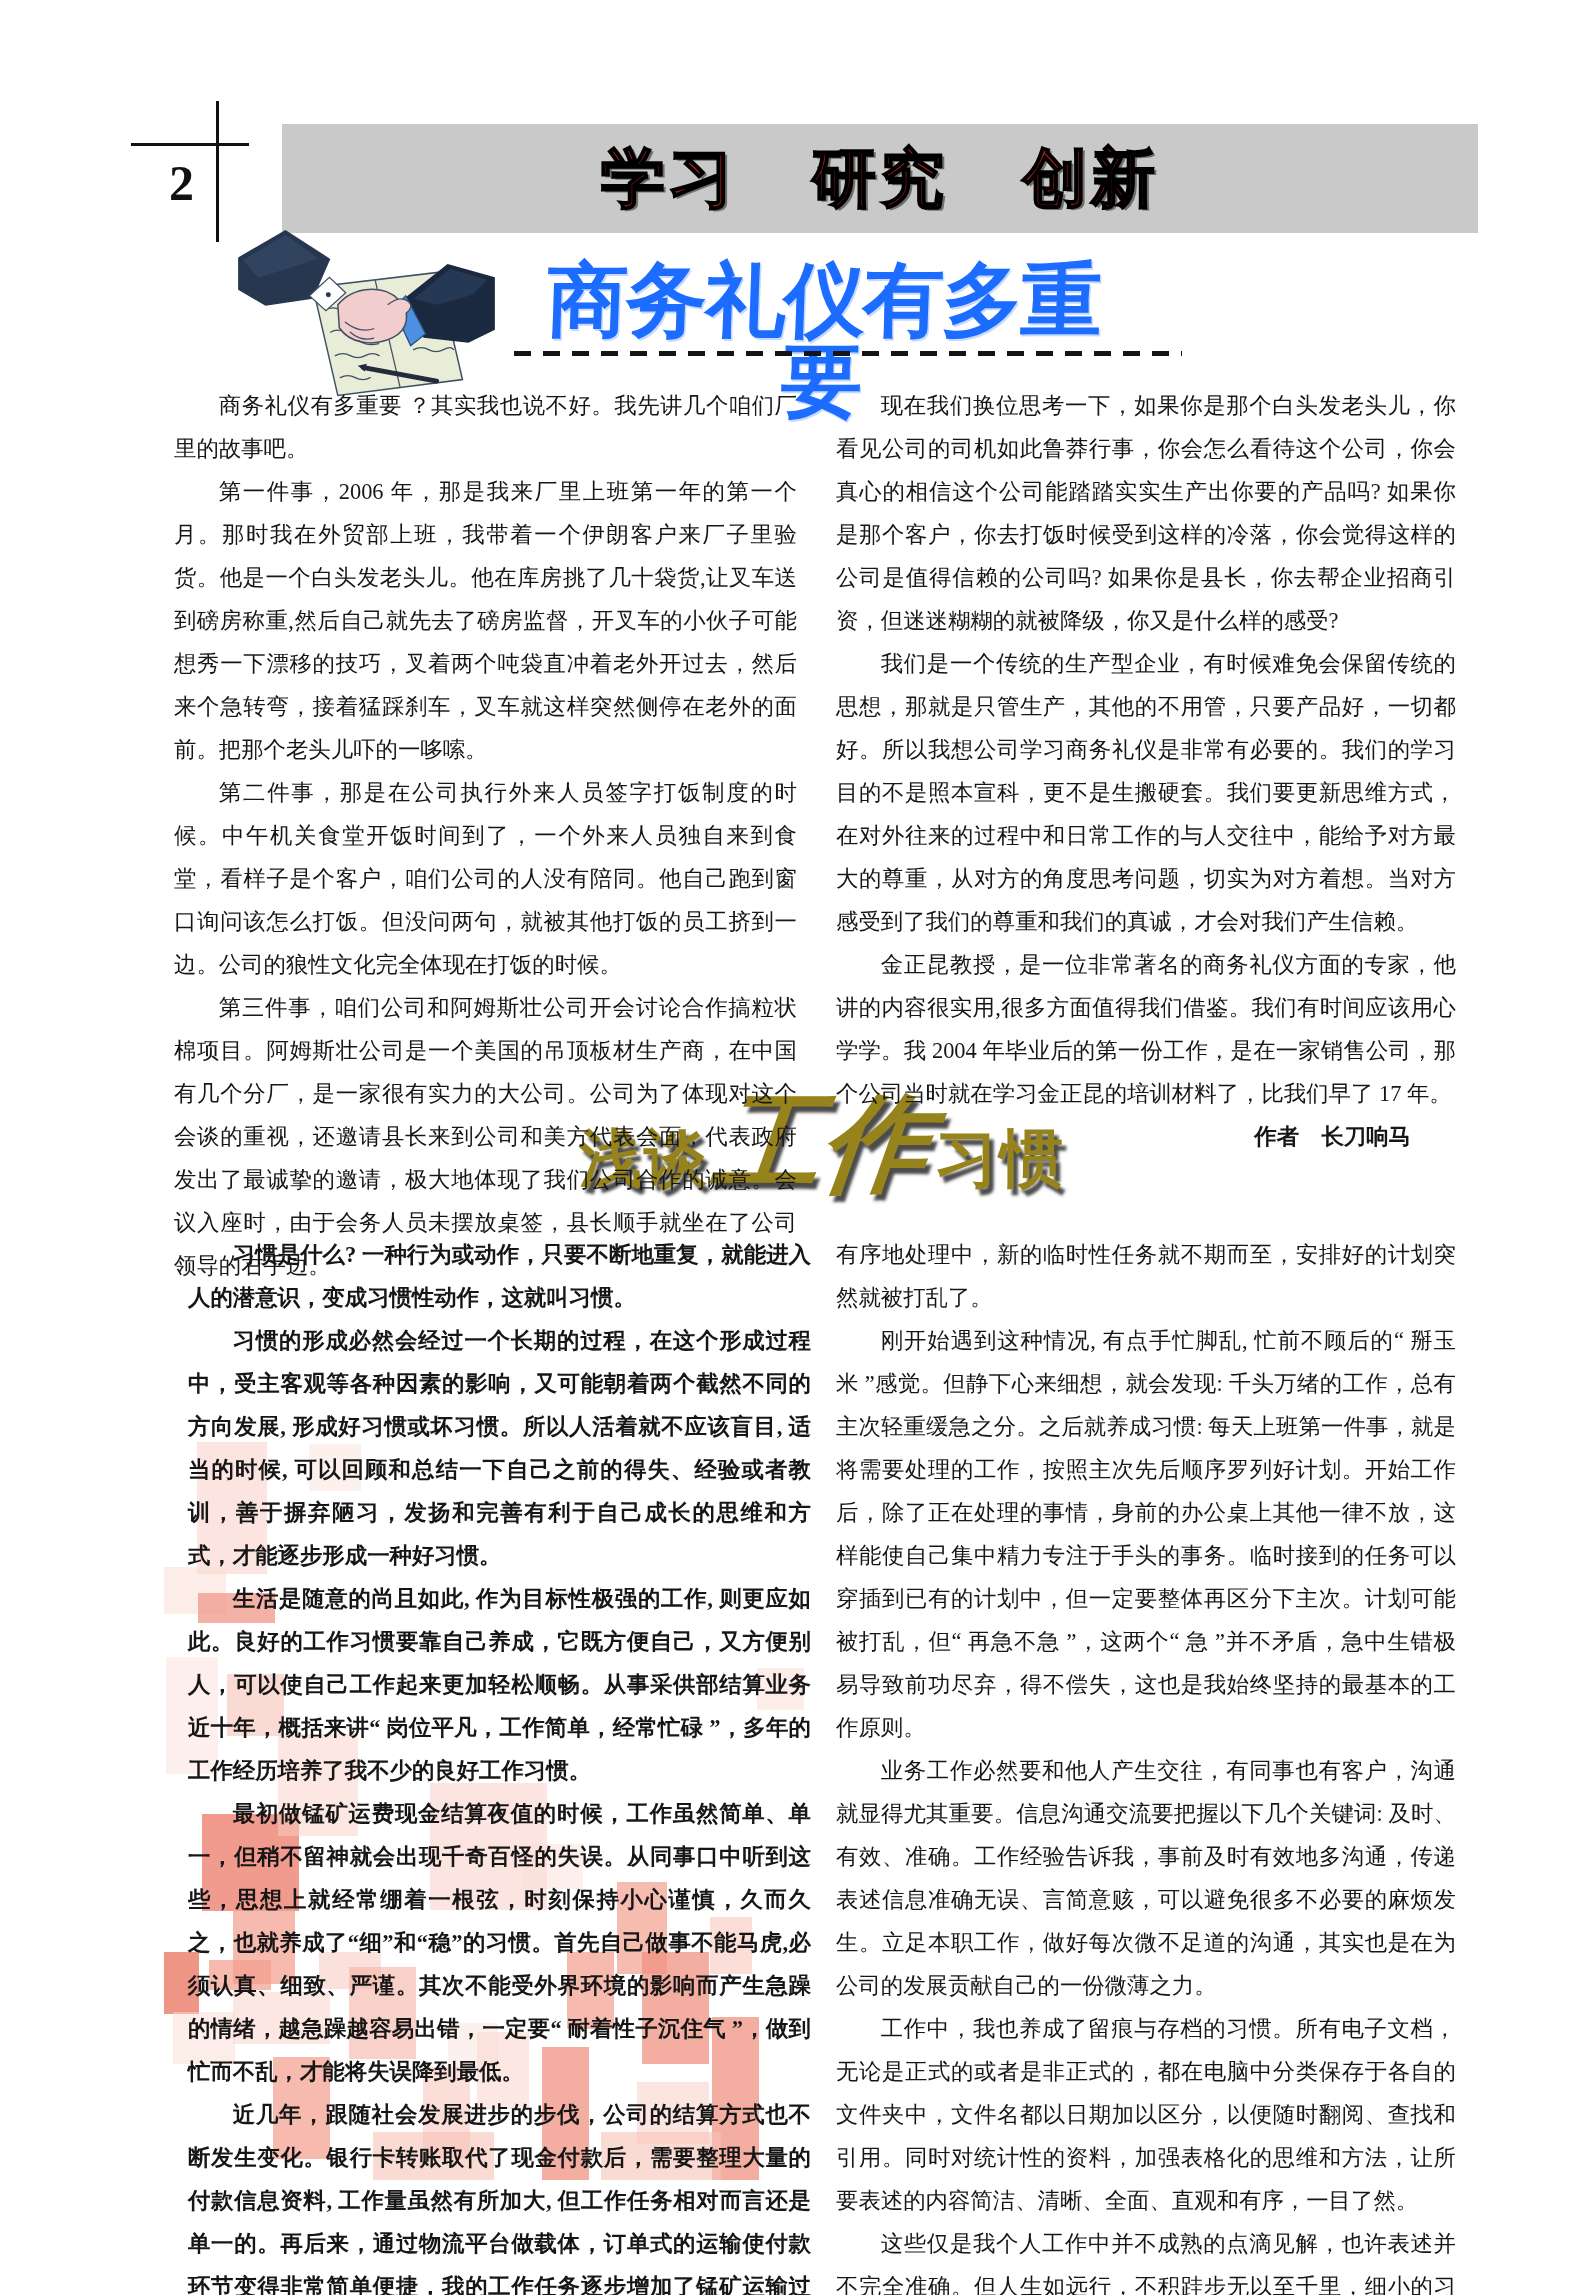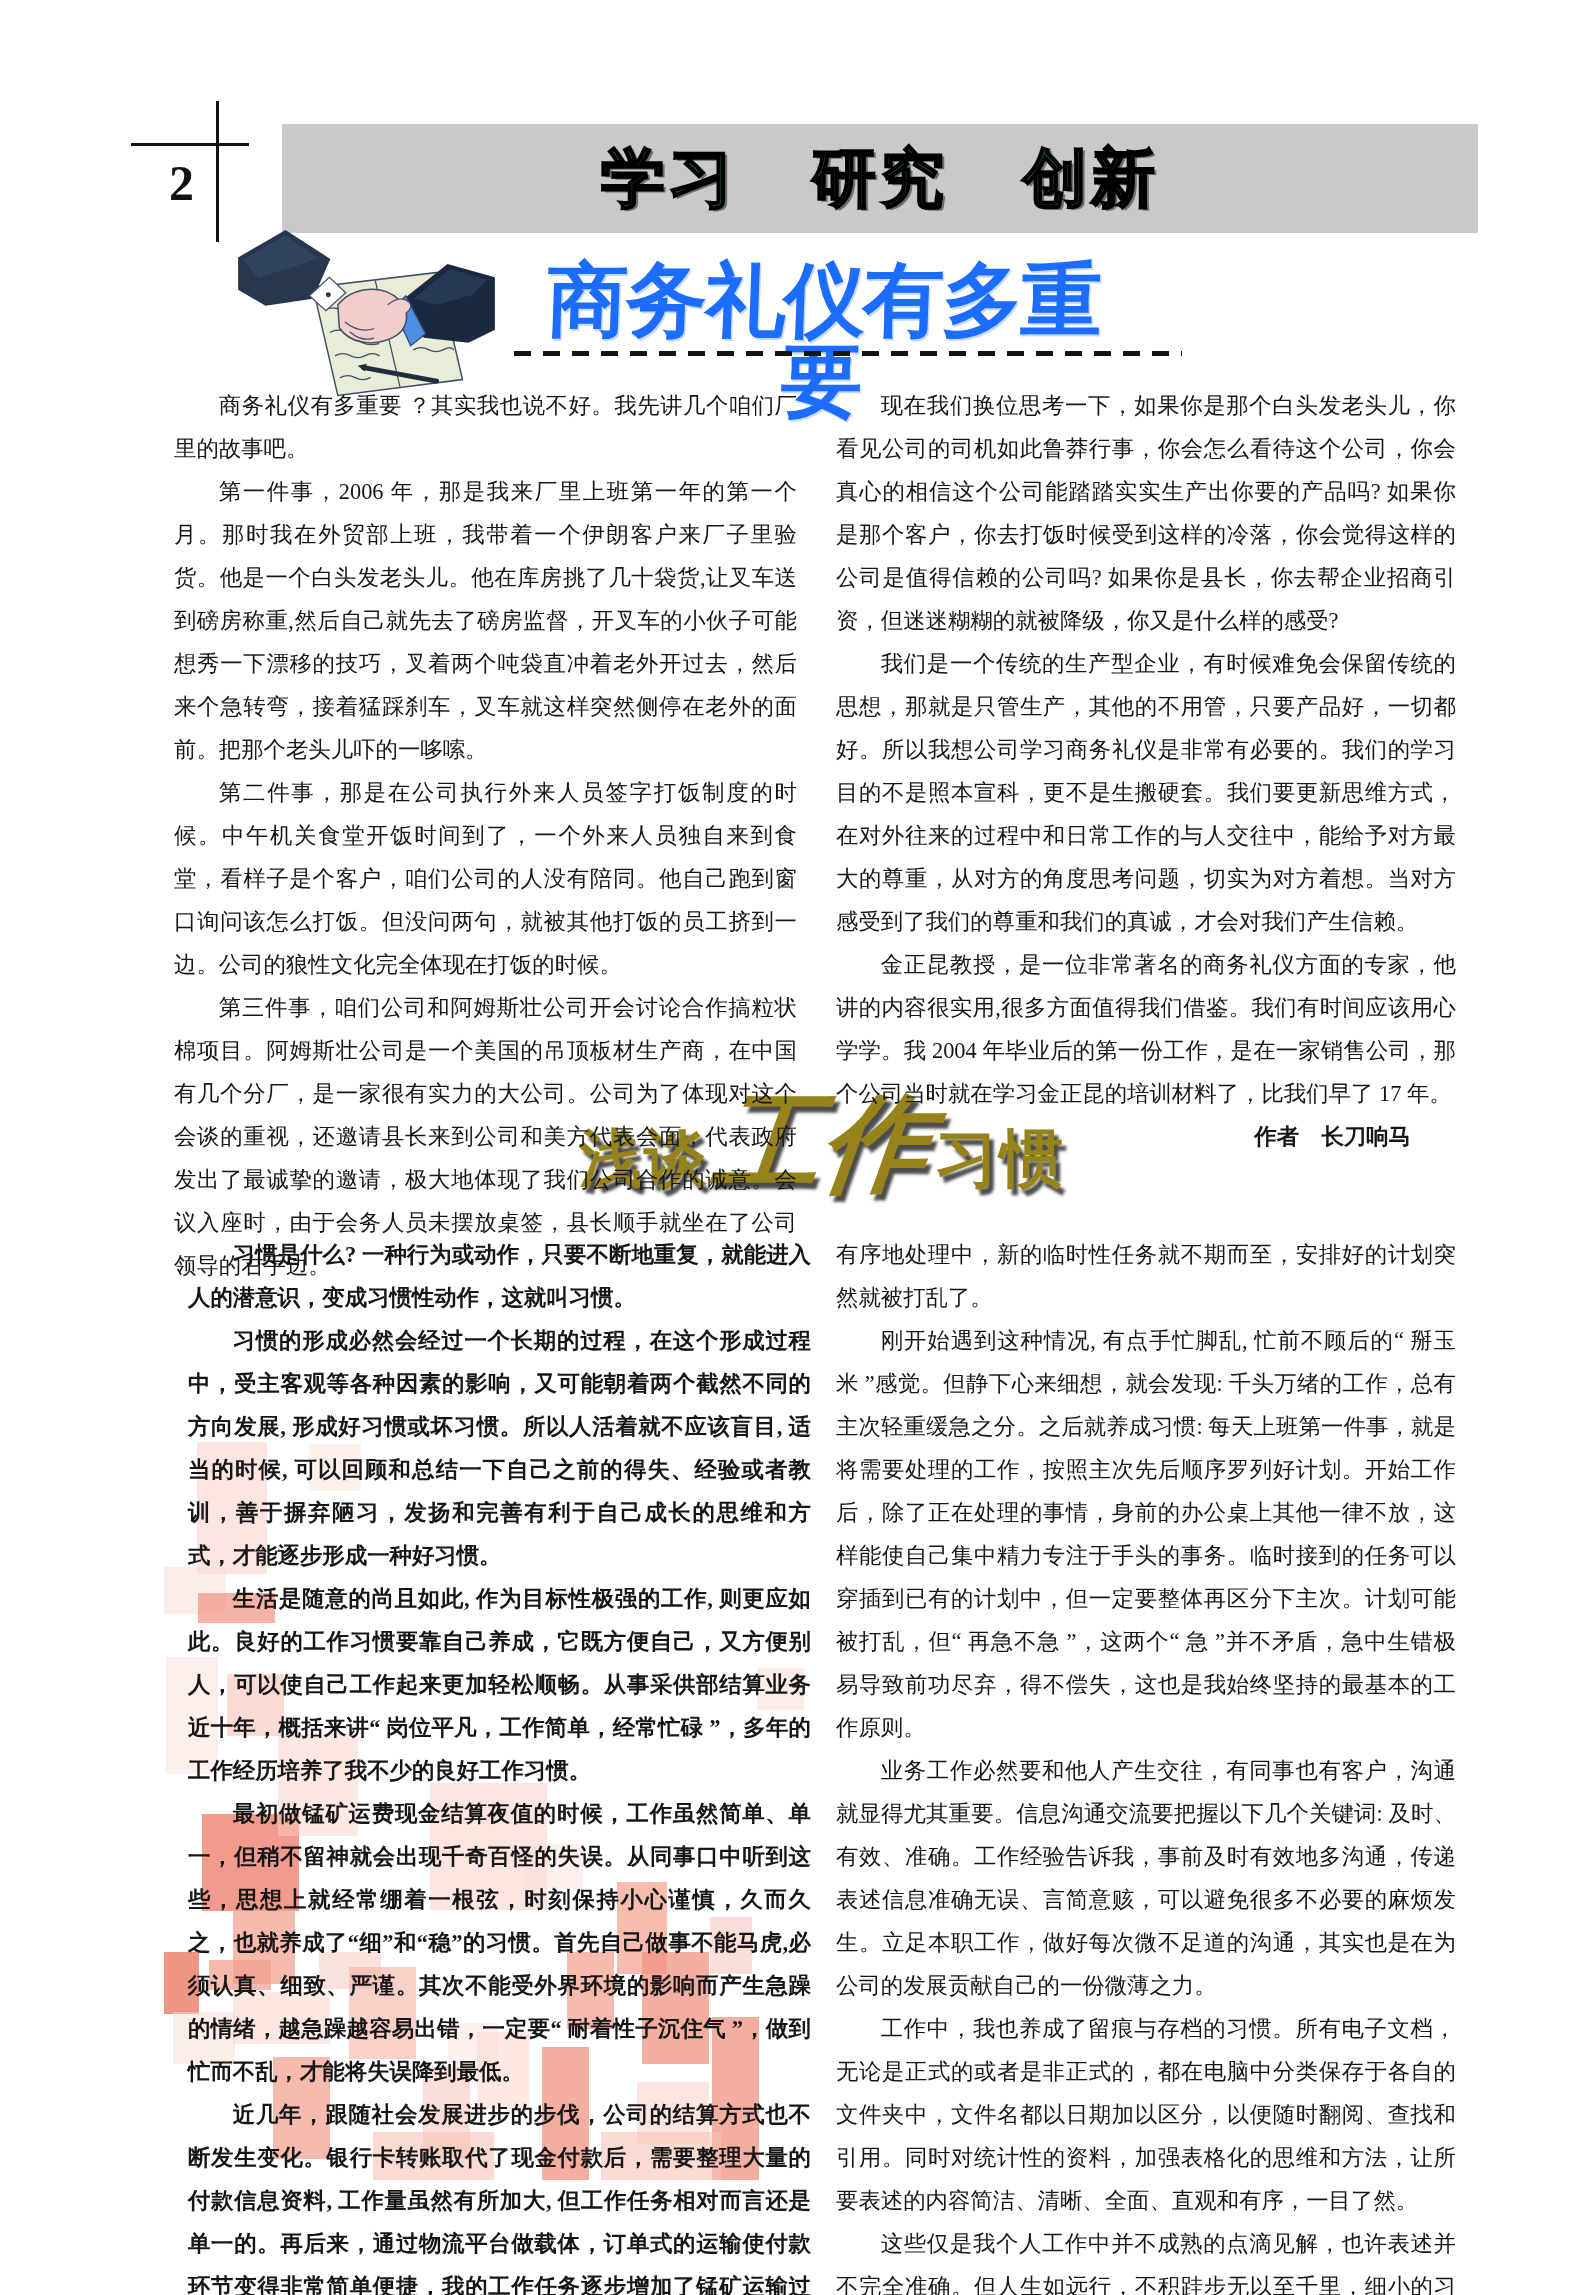--- a/index.html
+++ b/index.html
@@ -9,21 +9,21 @@
     --blue:#1b6cff; --gold:#97831c; --gray:#c9c9c9; --pink:#f2968a; --ink:#161616;
   }
   .abs{position:absolute;}
   
   .crop-h{left:131px;top:143px;width:118px;height:3px;background:#111;}
   .crop-v{left:216px;top:101px;width:3px;height:141px;background:#111;}
   .folio{left:169px;top:158px;font-size:50px;font-weight:700;color:#111;line-height:1;}
   
   .banner{left:282px;top:124px;width:1196px;height:109px;background:var(--gray);
           display:flex;align-items:center;justify-content:center;gap:75px;}
-  .banner span{font-size:64px;font-weight:900;letter-spacing:4px;color:#14532d;
+  .banner span{font-size:64px;font-weight:900;letter-spacing:4px;color:#b91c1c;
                -webkit-text-stroke:2px #000;text-shadow:3px 2px 0 rgba(0,0,0,.45);}
   
   .hs-wrap{left:238px;top:230px;width:257px;height:182px;}
   .a1-title{left:513px;top:261px;width:618px;text-align:center;line-height:1;
             font-size:81px;font-weight:700;color:var(--blue);letter-spacing:-2px;
             text-shadow:1.5px 1.5px 0 rgba(27,108,255,.25);transform:skewX(-2deg);}
   .a1-dash{left:514px;top:351px;width:668px;height:4.5px;
            background:repeating-linear-gradient(90deg,#151515 0 17px,transparent 17px 29px);}
   
   .col{position:absolute;width:623px;font-size:22.4px;line-height:43px;

